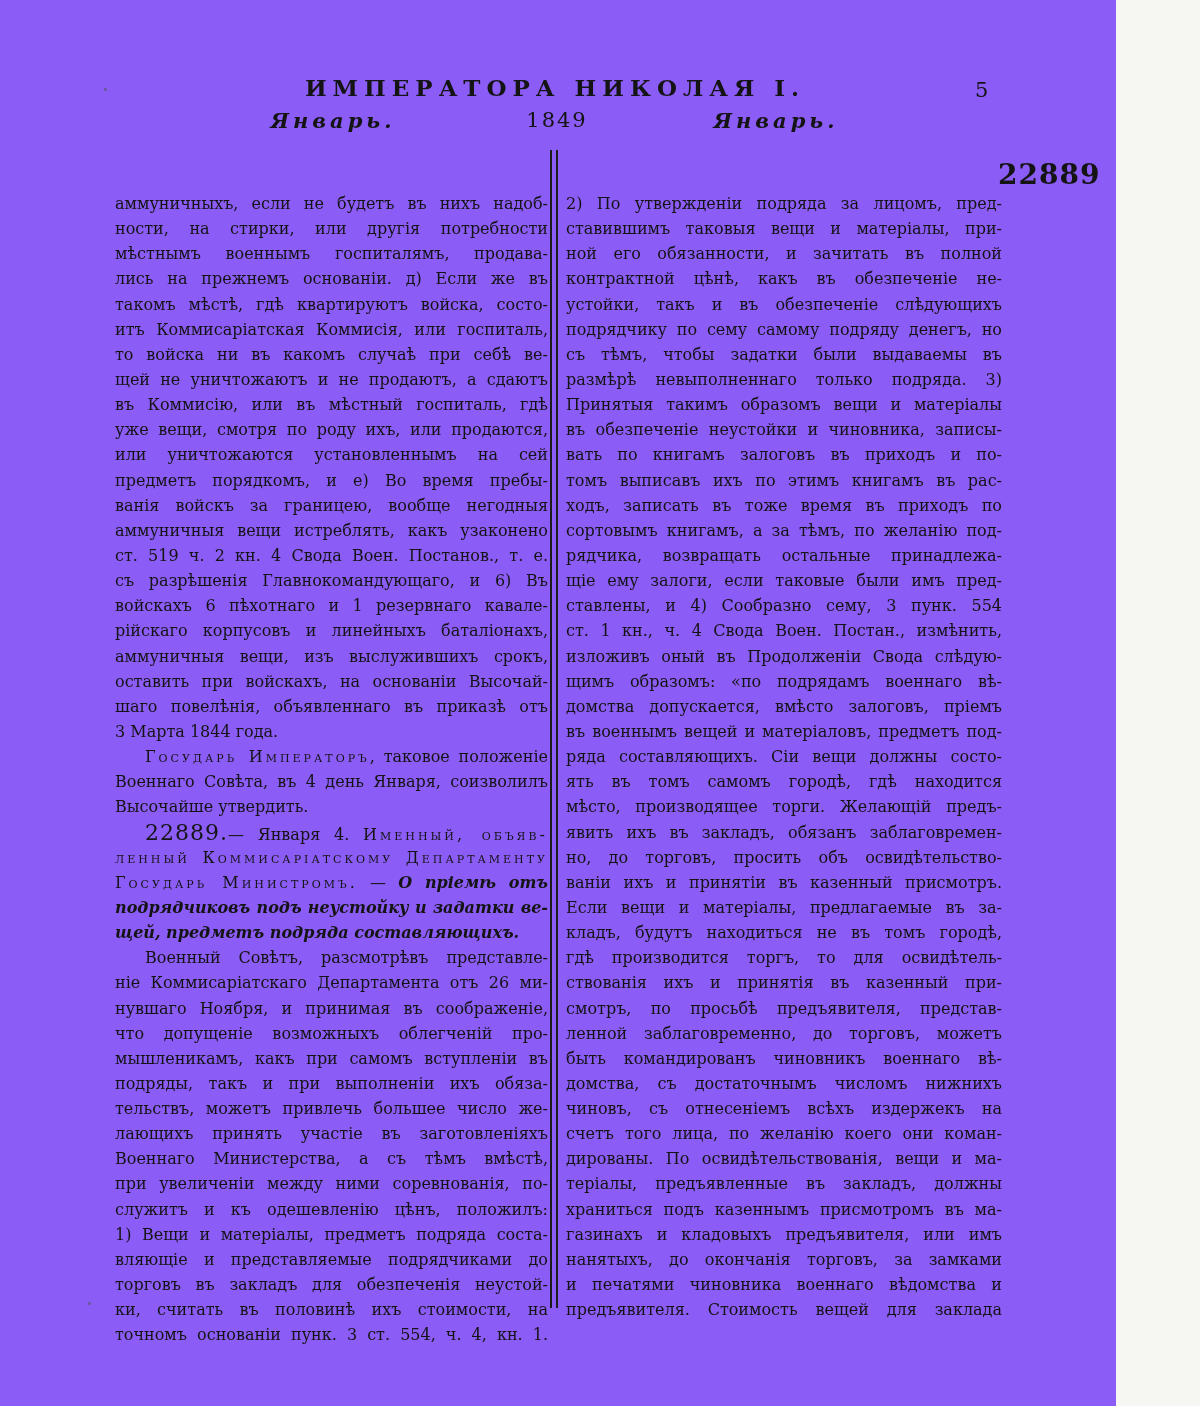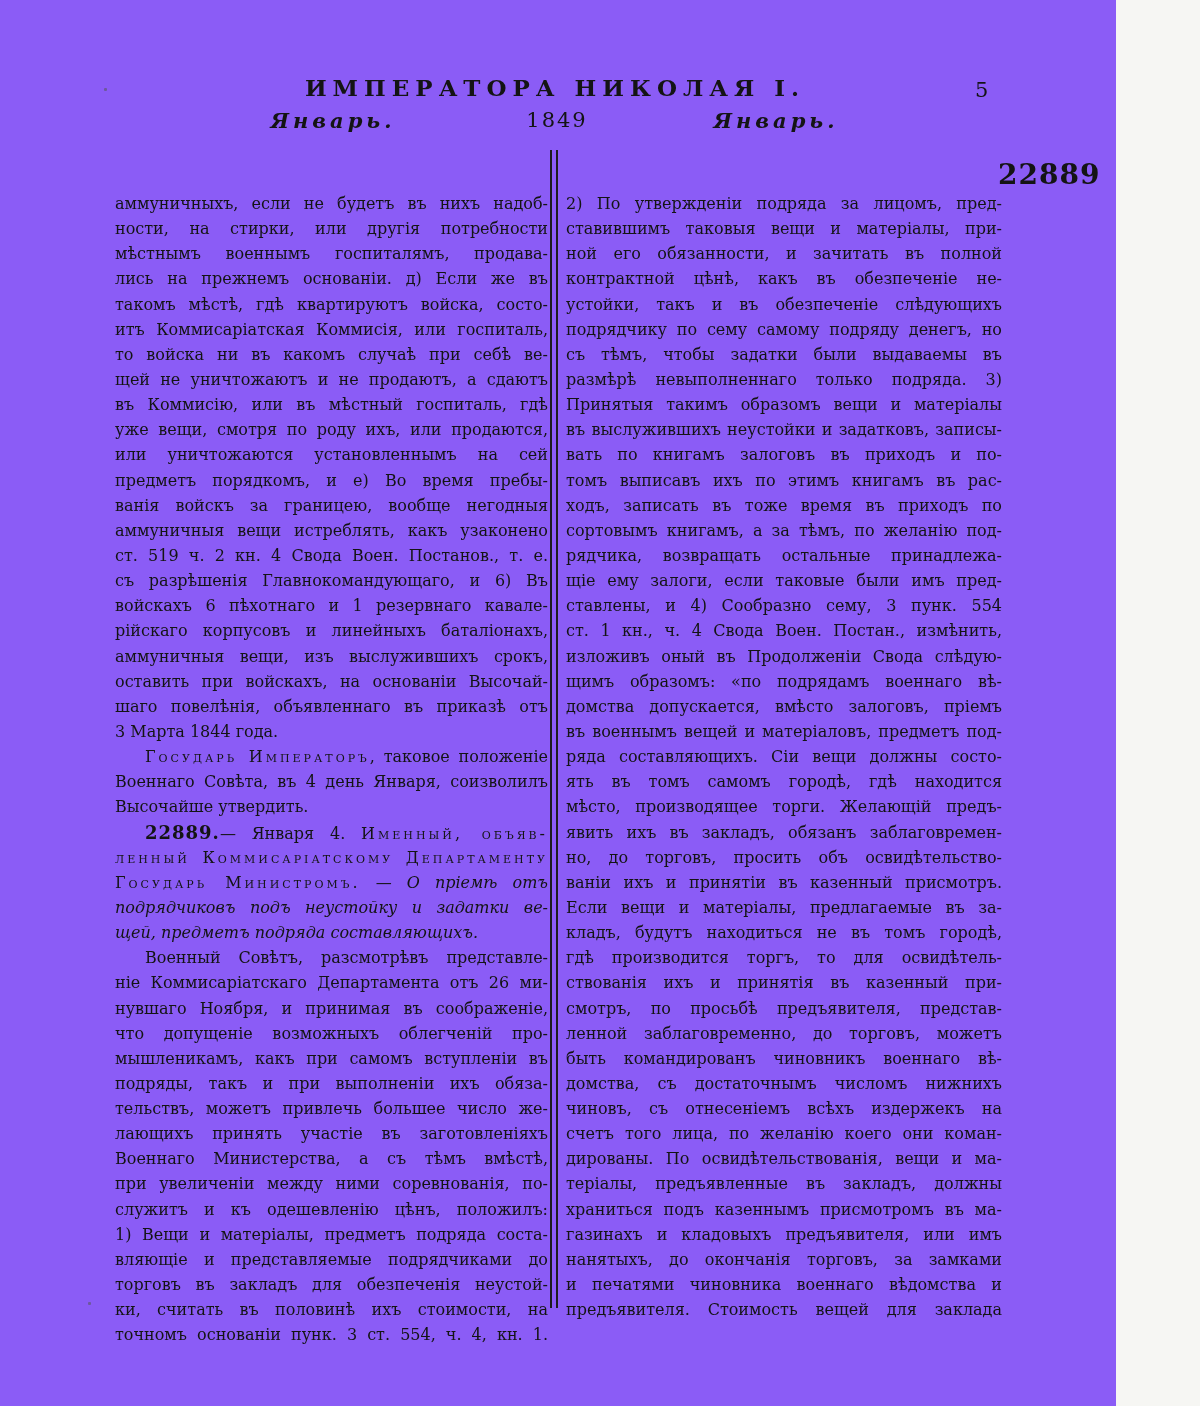--- a/index.html
+++ b/index.html
@@ -57,23 +57,23 @@
     font-size: 16px;
     text-align: justify; text-align-last: justify;
     text-justify: inter-word;
     overflow: hidden;
     white-space: normal;
   }
   .line.end { text-align: left; text-align-last: left; }
   .line.indent { padding-left: 30px; }
   .seg { }
   .s-normal { }
-  .s-italic { font-style: italic; }
+  .s-italic { font-style: italic; font-weight: bold; }
   .s-spaced { font-variant: small-caps; letter-spacing: 3px; }
-  .s-number { font-size: 18px; font-weight: bold; letter-spacing: 1px; }
+  .s-number { font-size: 22px; font-weight: normal; letter-spacing: 1px; }
   
   .speck {
     position: absolute; background: #555; opacity: .55;
     border-radius: 1px;
   }
   .speck-1 { left: 1122px; top: 437px; width: 8px; height: 2px; }
   .speck-2 { left: 1124px; top: 888px; width: 8px; height: 2px; }
   .speck-3 { left: 88px;  top: 1302px; width: 3px; height: 3px; }
   .speck-4 { left: 104px; top: 88px;  width: 3px; height: 3px; }
 </style>
@@ -144,21 +144,21 @@
   <div class="column column-right" id="col-right">
       <div class="line"><span class="seg s-normal">2) По утвержденіи подряда за лицомъ, пред-</span></div>
       <div class="line"><span class="seg s-normal">ставившимъ таковыя вещи и матеріалы, при-</span></div>
       <div class="line"><span class="seg s-normal">ной его обязанности, и зачитать въ полной</span></div>
       <div class="line"><span class="seg s-normal">контрактной цѣнѣ, какъ въ обезпеченіе не-</span></div>
       <div class="line"><span class="seg s-normal">устойки, такъ и въ обезпеченіе слѣдующихъ</span></div>
       <div class="line"><span class="seg s-normal">подрядчику по сему самому подряду денегъ, но</span></div>
       <div class="line"><span class="seg s-normal">съ тѣмъ, чтобы задатки были выдаваемы въ</span></div>
       <div class="line"><span class="seg s-normal">размѣрѣ невыполненнаго только подряда. 3)</span></div>
       <div class="line"><span class="seg s-normal">Принятыя такимъ образомъ вещи и матеріалы</span></div>
-      <div class="line"><span class="seg s-normal">въ выслужившихъ неустойки и задатковъ, записы-</span></div>
+      <div class="line"><span class="seg s-normal">въ обезпеченіе неустойки и чиновника, записы-</span></div>
       <div class="line"><span class="seg s-normal">вать по книгамъ залоговъ въ приходъ и по-</span></div>
       <div class="line"><span class="seg s-normal">томъ выписавъ ихъ по этимъ книгамъ въ рас-</span></div>
       <div class="line"><span class="seg s-normal">ходъ, записать въ тоже время въ приходъ по</span></div>
       <div class="line"><span class="seg s-normal">сортовымъ книгамъ, а за тѣмъ, по желанію под-</span></div>
       <div class="line"><span class="seg s-normal">рядчика, возвращать остальные принадлежа-</span></div>
       <div class="line"><span class="seg s-normal">щіе ему залоги, если таковые были имъ пред-</span></div>
       <div class="line"><span class="seg s-normal">ставлены, и 4) Сообразно сему, 3 пунк. 554</span></div>
       <div class="line"><span class="seg s-normal">ст. 1 кн., ч. 4 Свода Воен. Постан., измѣнить,</span></div>
       <div class="line"><span class="seg s-normal">изложивъ оный въ Продолженіи Свода слѣдую-</span></div>
       <div class="line"><span class="seg s-normal">щимъ образомъ: «по подрядамъ военнаго вѣ-</span></div>

